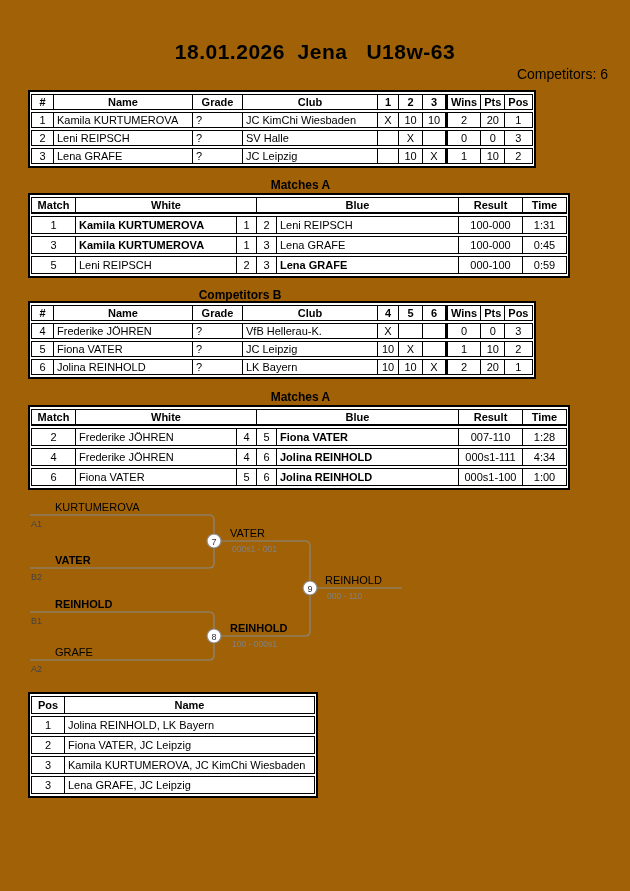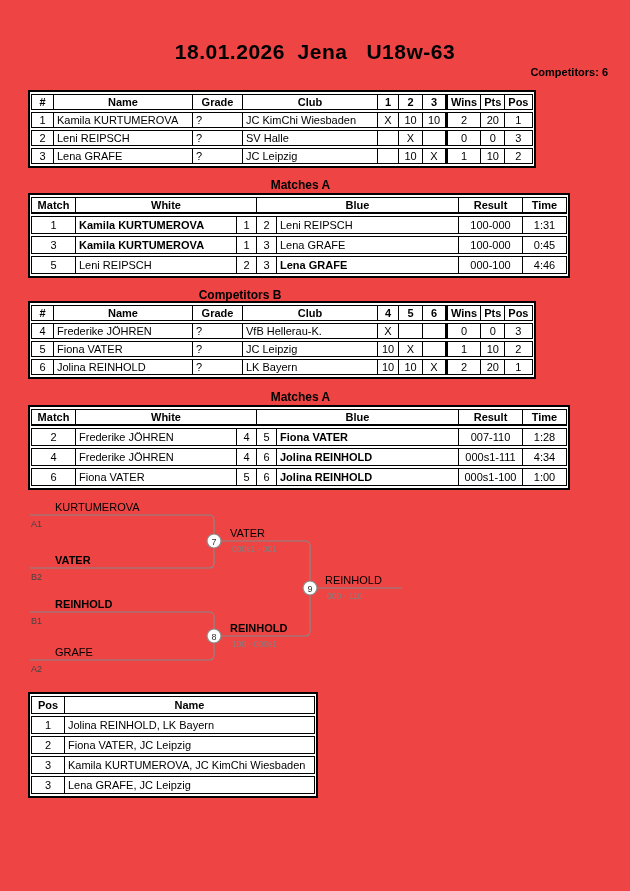--- a/index.html
+++ b/index.html
@@ -1,28 +1,28 @@
 <!DOCTYPE html>
 <html><head>
 <meta charset="utf-8">
 <style>
   html,body { margin:0; padding:0; background:#fff; }
   #page {
-    position:relative; width:630px; height:891px; background:#ef4444;
+    position:relative; width:630px; height:891px; background:#a16207;
     font-family:"Liberation Sans","DejaVu Sans",sans-serif; color:#000;
     overflow:hidden;
   }
   .abs { position:absolute; }
 
   .page-title {
     top:40px; left:0; width:630px; text-align:center;
     font-size:21px; font-weight:bold; white-space:pre; letter-spacing:0.5px;
   }
   .sec-title { font-size:12px; font-weight:bold; text-align:center; }
-  .comp-count { top:66px; right:22px; font-size:11px;font-weight:bold; }
+  .comp-count { top:66px; right:22px; font-size:14px; }
 
   table {
     border-collapse:separate; border-spacing:0 2px;
     border:2px solid #000; padding:0 1px;
     table-layout:fixed; background:#fff;
   }
   th, td {
     box-sizing:border-box;
     border:1px solid #000; border-left:none;
     font-size:11px; padding:0 3px; overflow:hidden; white-space:nowrap;
@@ -157,21 +157,21 @@
       <td class="c">100-000</td>
       <td class="c">0:45</td>
     </tr>
     <tr>
       <td class="c">5</td>
       <td class="l">Leni REIPSCH</td>
       <td class="c">2</td>
       <td class="c">3</td>
       <td class="l w">Lena GRAFE</td>
       <td class="c">000-100</td>
-      <td class="c">4:46</td>
+      <td class="c">0:59</td>
     </tr>
   </tbody>
     </table>
 
   <div class="abs sec-title" style="top:288px;left:28px;width:424px;">Competitors B</div>
   <table class="abs ctab" style="top:301px;left:28px;">
     <colgroup>
         <col style="width:23px">
         <col style="width:139px">
         <col style="width:50px">

